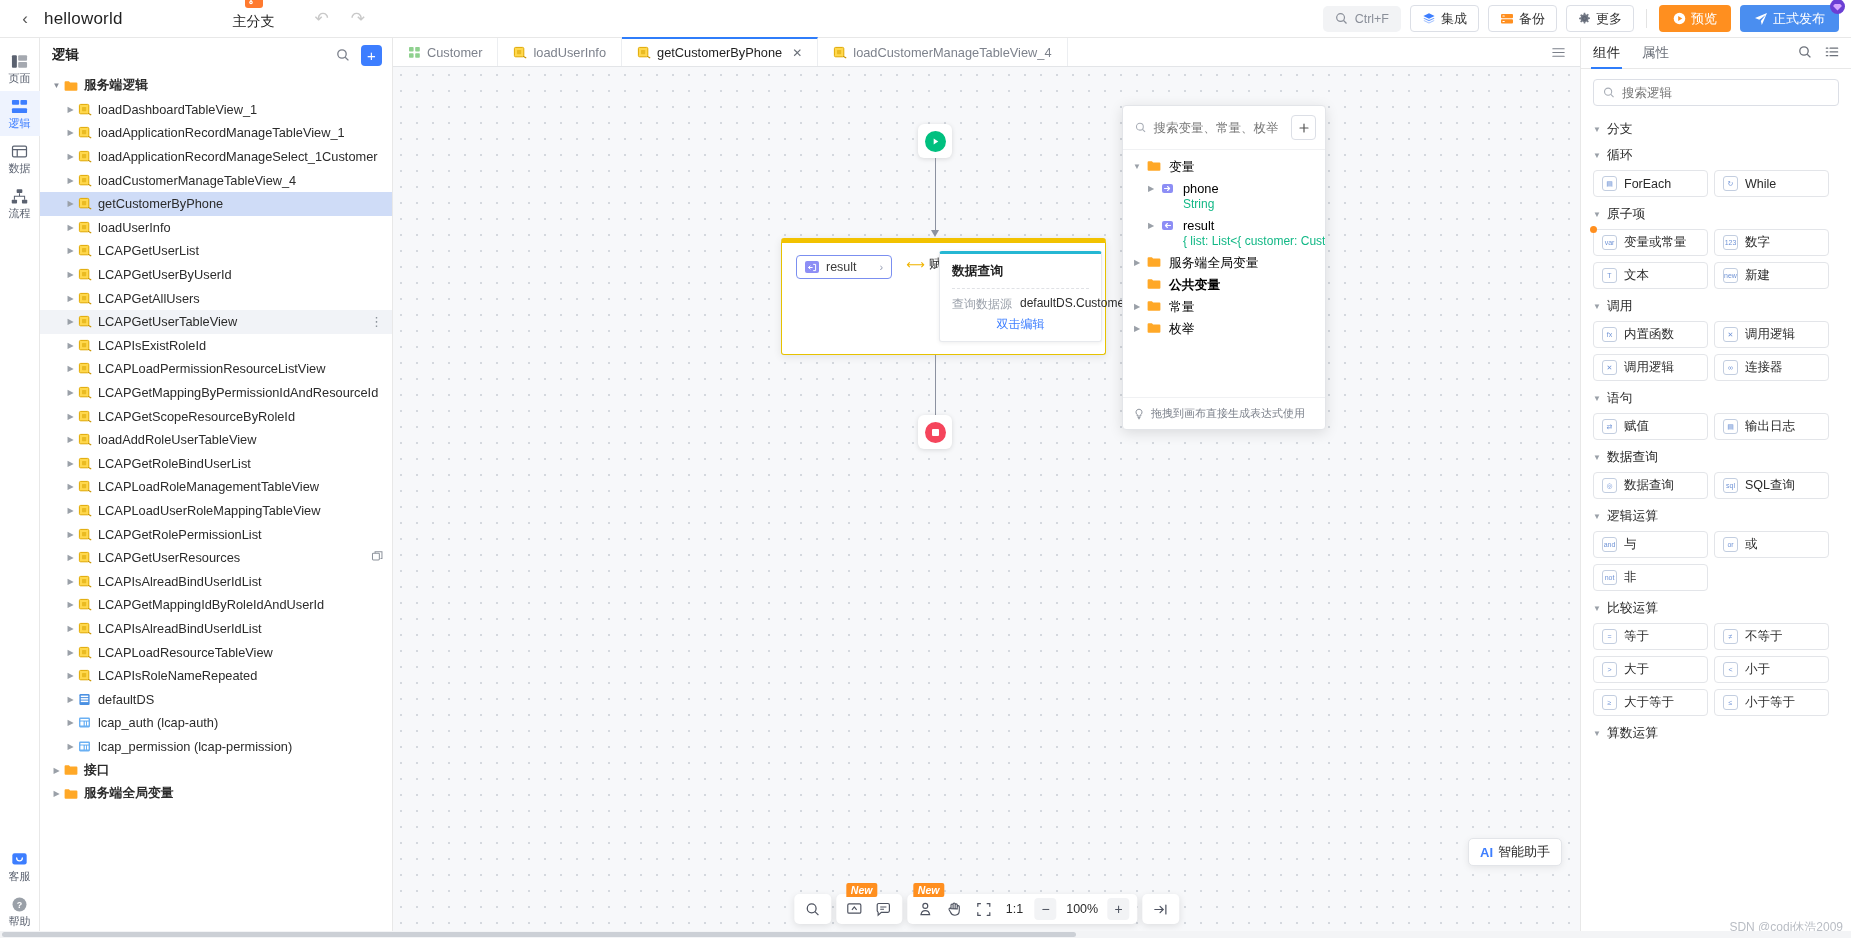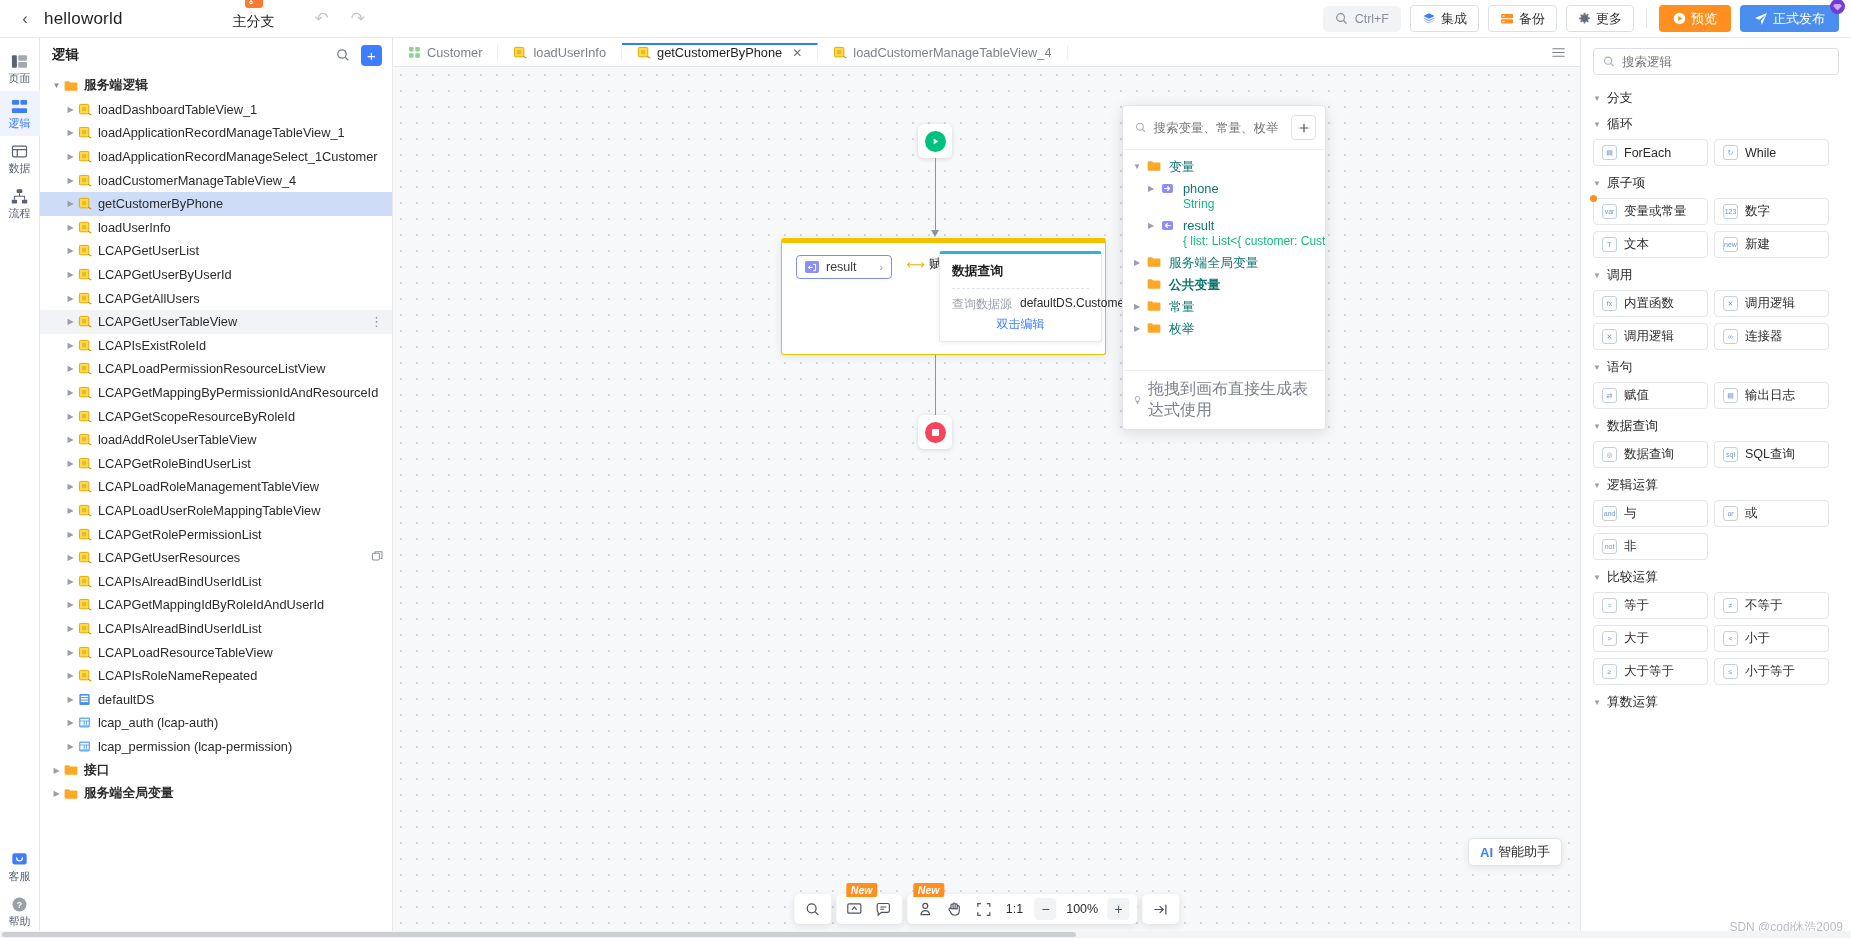--- a/index.html
+++ b/index.html
@@ -129,25 +129,25 @@
   .varpop-search { flex:1; display:flex; gap:7px; color:#a8adb6; font-size:12.5px; }
   .varpop-search input { border:none; outline:none; font-size:12.5px; color:#333; width:100%;
                          font-family:inherit; background:transparent; }
   .varpop-add { width:25px; height:25px; border:1px solid #dcdfe6; border-radius:4px; color:#555;
                 display:flex; align-items:center; justify-content:center; font-size:14px; cursor:pointer; }
   .varpop-body { flex:1; padding:6px 0 2px; overflow:hidden; }
   .vrow { display:flex; align-items:flex-start; padding:3px 8px 3px 6px; cursor:pointer; font-size:12.8px; }
   .vw { width:16px; flex:0 0 16px; display:flex; justify-content:center; padding-top:3px;
         color:#9aa0a8; font-size:8px; }
   .vico { width:17px; flex:0 0 17px; margin-right:7px; display:flex; justify-content:center; padding-top:1px; }
-  .vname { color:#0f766e; line-height:16px; }
+  .vname { color:#000000; line-height:16px; }
   .vtype { color:#12b886; font-size:12px; line-height:15px; white-space:nowrap; overflow:hidden;
            text-overflow:clip; max-width:168px; }
   .varpop-foot { border-top:1px solid #f0f1f3; padding:8px 10px; display:flex; align-items:center; gap:6px;
-                 color:#7d828c; font-size:16px; }
+                 color:#7d828c; font-size:11px; }
 
   
   .ai-btn { position:absolute; right:18px; bottom:72px; display:flex; align-items:center; gap:5px;
             background:#fff; border:1px solid #e3e5e9; border-radius:5px; height:28px; padding:0 11px;
             box-shadow:0 2px 7px rgba(0,0,0,.08); font-size:13px; color:#2b2b2b; cursor:pointer; }
   .ai-grad { color:#3d7eff; font-weight:bold; font-size:13px; }
 
   
   .bottombar { position:absolute; left:50%; transform:translateX(-50%); bottom:14px;
                display:flex; align-items:center; gap:5px; }
@@ -717,21 +717,21 @@
               </span>
               <span style="font-weight: bold;">服务端全局变量</span>
             </div>
           </div>
       </div>
     </div>
 
     <div class="center">
 
       <div class="tabs">
-        <div id="tab-row" style="display:flex;align-items:center;">
+        <div id="tab-row" style="display:flex;">
             <div class="tab">
               <span style="display: flex;">
                 <svg width="13" height="13" viewBox="0 0 13 13">
                   <g fill="#8fd18f">
                     <rect x="1" y="1" width="4.6" height="4.6" rx=".8"></rect>
                     <rect x="7.2" y="1" width="4.6" height="4.6" rx=".8"></rect>
                     <rect x="1" y="7.2" width="4.6" height="4.6" rx=".8"></rect>
                     <rect x="7.2" y="7.2" width="4.6" height="4.6" rx=".8"></rect>
                   </g>
                 </svg>
@@ -1025,20 +1025,41 @@
                   </g>
                 </svg>
             </div>
           </div>
         </div>
 
       </div>
     </div>
 
     <div class="right-panel">
+      <div class="rp-tabs">
+        <div class="rp-tab active">组件</div>
+        <div class="rp-tab">属性</div>
+        <div class="rp-tabs-right">
+          <span>
+            <svg width="14" height="14" viewBox="0 0 14 14">
+                <g fill="none" stroke="#6c717a" stroke-width="1.3">
+              <circle cx="6" cy="6" r="4.2"></circle>
+                  <path d="M9.2 9.2 12.4 12.4"></path>
+                </g>
+              </svg>
+          </span>
+          <span>
+            <svg width="14" height="14" viewBox="0 0 15 15">
+                <g fill="none" stroke="#6c717a" stroke-width="1.25" stroke-linecap="round">
+              <path d="M1.4 3.4h1.6M1.4 7.4h1.6M1.4 11.4h1.6M5.4 3.4h8.2M5.4 7.4h8.2M5.4 11.4h8.2"></path>
+                </g>
+              </svg>
+          </span>
+        </div>
+      </div>
       <div class="rp-search">
         <svg width="13" height="13" viewBox="0 0 14 14">
             <g fill="none" stroke="#a8adb6" stroke-width="1.3">
           <circle cx="6" cy="6" r="4.2"></circle>
               <path d="M9.2 9.2 12.4 12.4"></path>
             </g>
           </svg>
         <input placeholder="搜索逻辑" style="">
       </div>
       <div class="rp-scroll">

